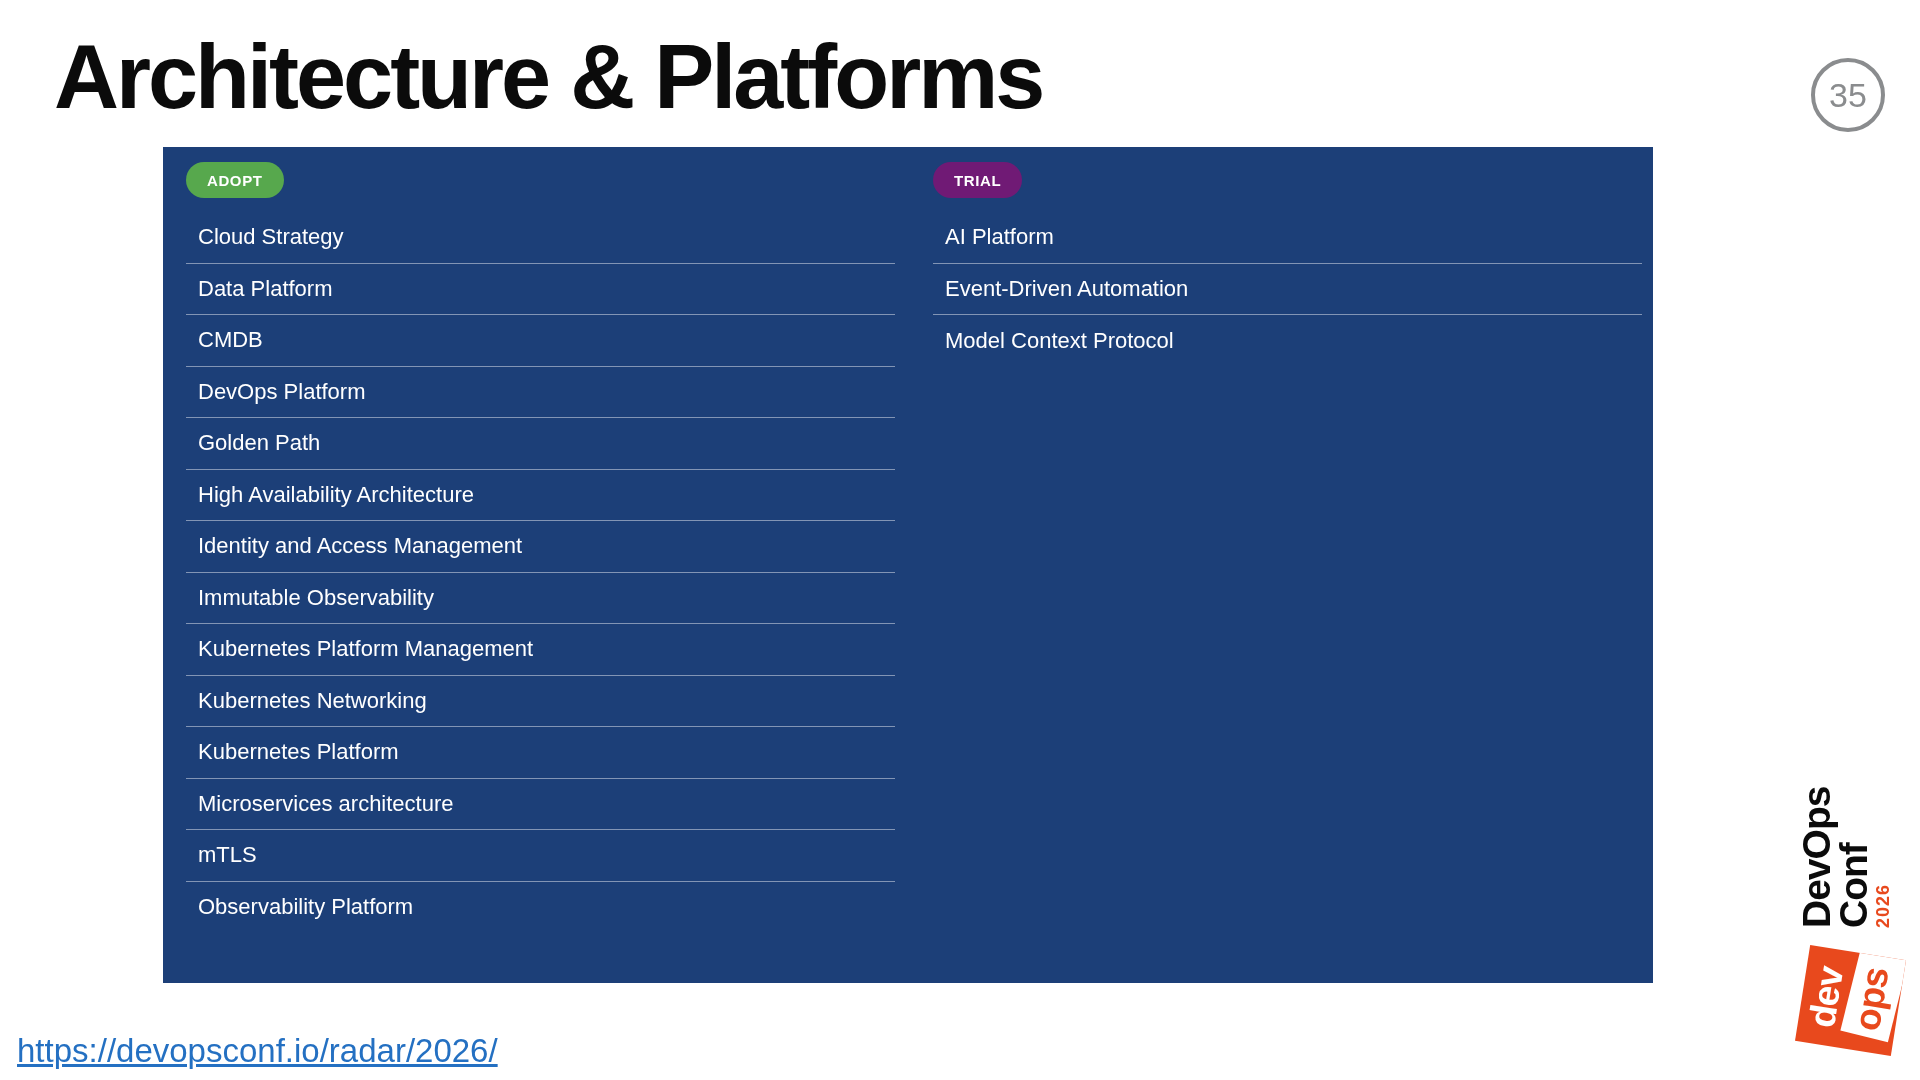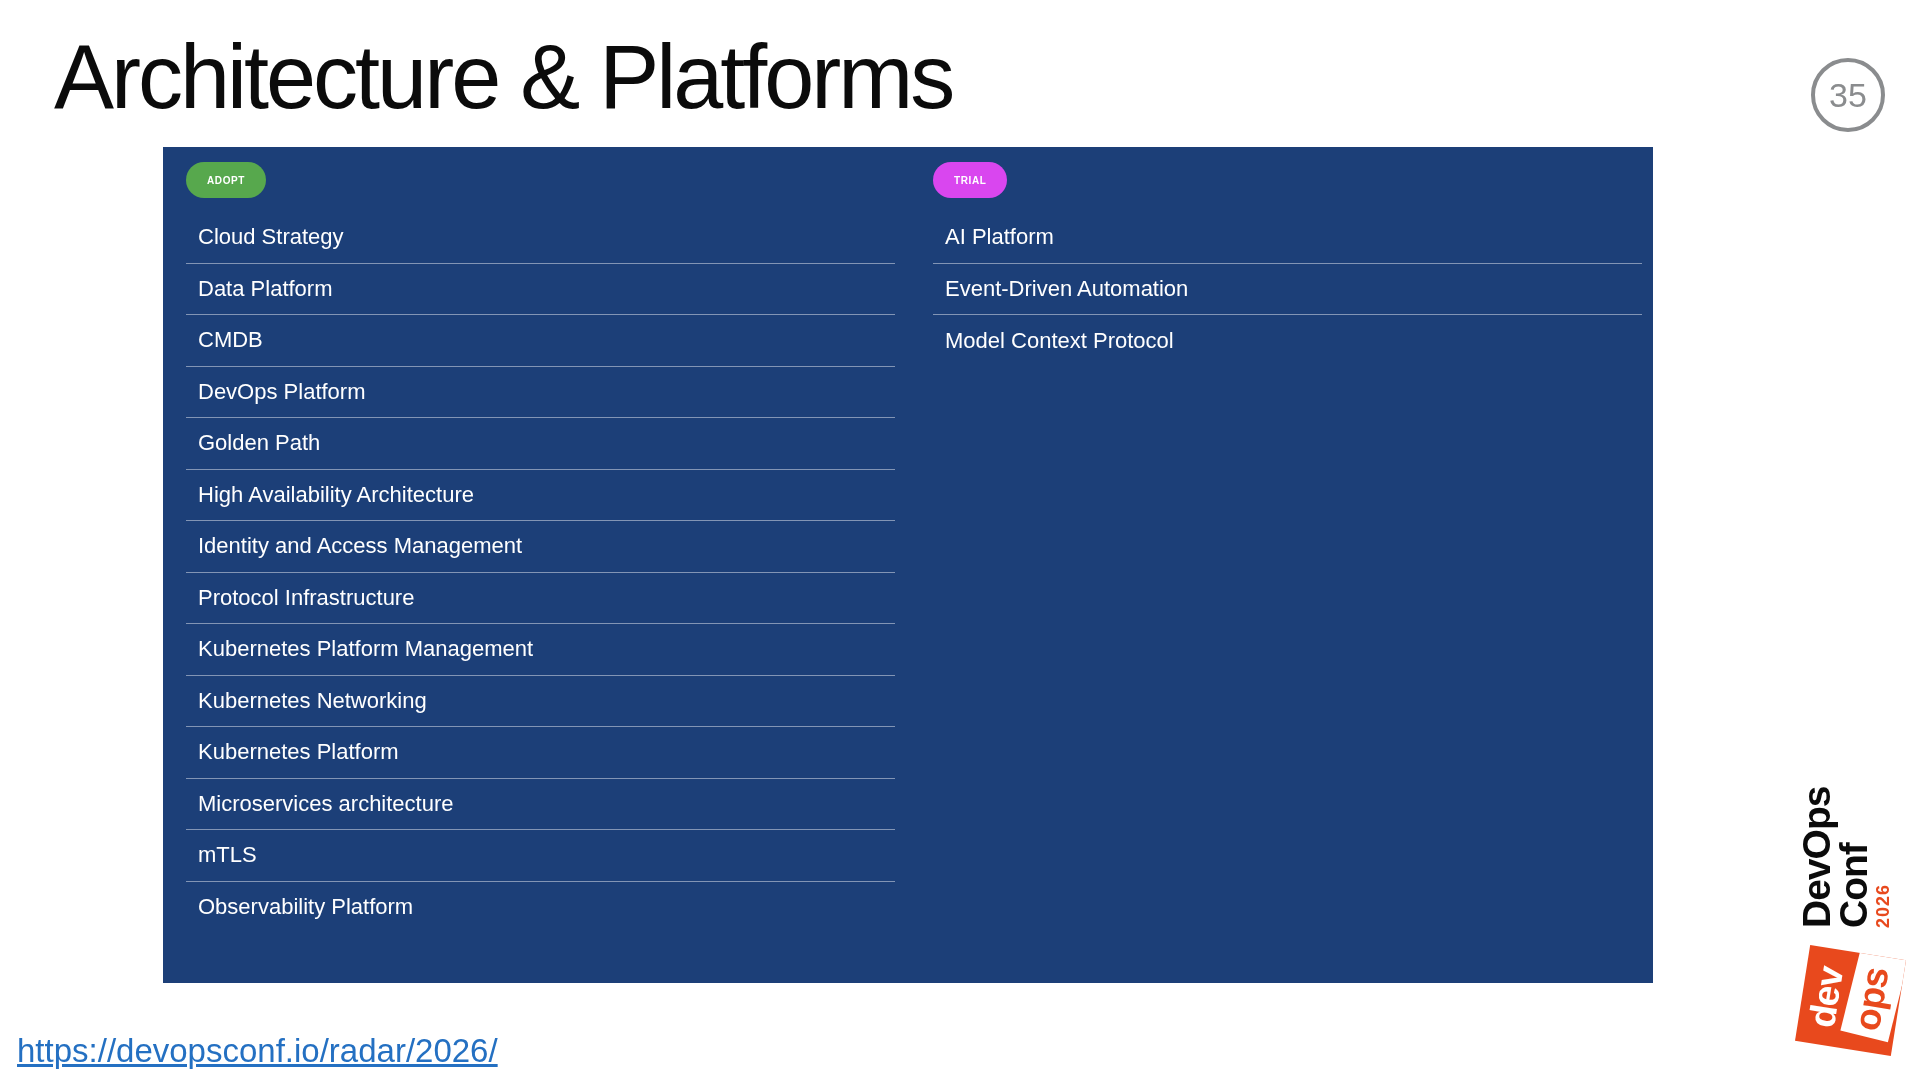--- a/index.html
+++ b/index.html
@@ -3,21 +3,21 @@
 <meta charset="utf-8">
 <style>
   * { box-sizing: border-box; margin: 0; padding: 0; }
   html, body { width: 1920px; height: 1080px; background: #ffffff; overflow: hidden; }
   body { position: relative; font-family: "Liberation Sans", sans-serif; }
 
   .slide-title {
     position: absolute;
     left: 54px; top: 26px;
     font-size: 90px;
-    font-weight: 400;
+    font-weight: 700;
     letter-spacing: -3px;
     color: #0b0b0b;
     white-space: nowrap;
   }
 
   .page-circle {
     position: absolute;
     left: 1811px; top: 58px;
     width: 74px; height: 74px;
     border: 4px solid #8a8c8e;
@@ -39,27 +39,27 @@
   }
   .radar-column { flex: 1; min-width: 0; }
 
   .ring-badge {
     display: inline-flex;
     align-items: center; justify-content: flex-start;
     height: 36px;
     padding: 0 21px;
     border-radius: 18px;
     color: #ffffff;
-    font-size: 10px;
+    font-size: 15px;
     font-weight: bold;
     letter-spacing: 0.6px;
     margin-bottom: 14px;
   }
   .ring-badge.adopt { background: #57A84D; }
-  .ring-badge.trial { background: #d946ef; }
+  .ring-badge.trial { background: #701a75; }
 
   .radar-list { list-style: none; }
   .radar-list li {
     display: flex;
     align-items: center;
     height: 51.5px;
     padding-left: 12px;
     border-bottom: 1px solid rgba(255,255,255,0.45);
     color: #ffffff;
     font-size: 22px;
@@ -145,21 +145,21 @@
       <span>ADOPT</span>
     </div>
     <ul class="radar-list">
         <li>Cloud Strategy</li>
         <li>Data Platform</li>
         <li>CMDB</li>
         <li>DevOps Platform</li>
         <li>Golden Path</li>
         <li>High Availability Architecture</li>
         <li>Identity and Access Management</li>
-        <li>Protocol Infrastructure</li>
+        <li>Immutable Observability</li>
         <li>Kubernetes Platform Management</li>
         <li>Kubernetes Networking</li>
         <li>Kubernetes Platform</li>
         <li>Microservices architecture</li>
         <li>mTLS</li>
         <li>Observability Platform</li>
       </ul>
   </div>
   <div class="radar-column">
     <div class="ring-badge trial">

